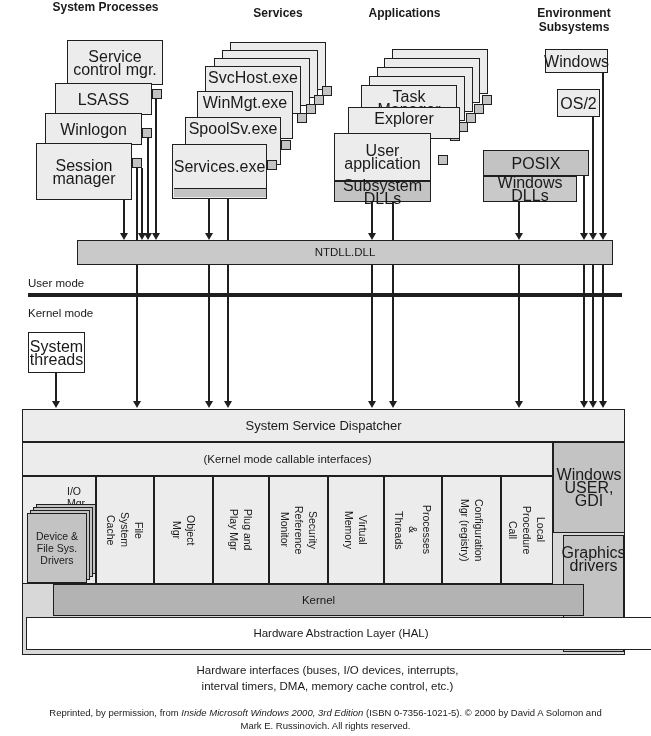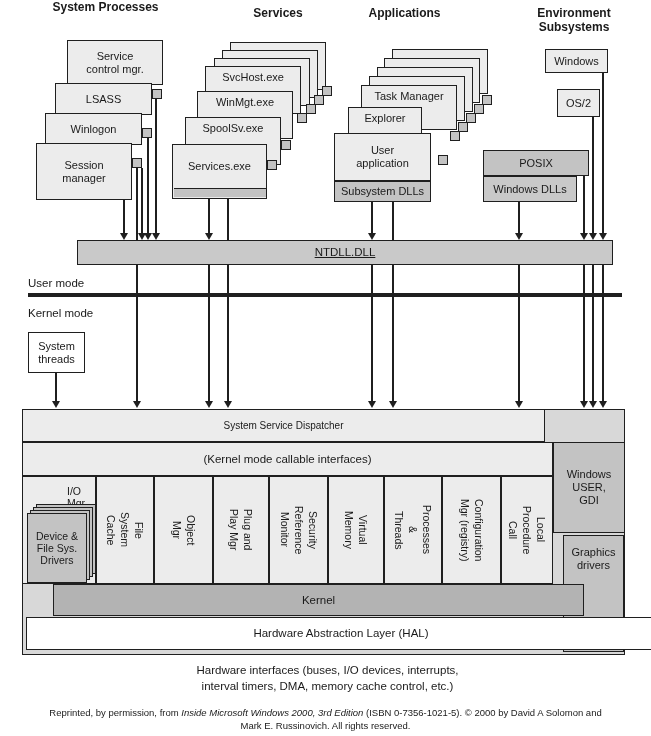--- a/index.html
+++ b/index.html
@@ -5,24 +5,24 @@
   :root{
     --border:#1f1f1f; --box-fill:#ececec; --bar-fill:#c9c9c9; --mid-gray:#c3c3c3;
     --kernel-gray:#b3b3b3; --container-gray:#d8d8d8; --ink:#1a1a1a;
   }
   html,body{margin:0;padding:0;background:#fff;}
   #diagram{position:relative;width:651px;height:736px;background:#fff;overflow:hidden;
     font-family:"Liberation Sans",sans-serif;color:var(--ink);}
   .abs{position:absolute;box-sizing:border-box;}
   .box{position:absolute;box-sizing:border-box;border:1.5px solid var(--border);
     background:var(--box-fill);display:flex;align-items:center;justify-content:center;
-    text-align:center;white-space:pre-line;font-size:11px;line-height:13px;}
+    text-align:center;white-space:pre-line;font-size:16px;line-height:13px;}
   .box-top{align-items:flex-start;padding-top:4px;}
   .gray{background:var(--mid-gray);}
-  .bar{background:var(--bar-fill);text-decoration:underline;}
+  .bar{background:var(--bar-fill);}
   .tab{position:absolute;box-sizing:border-box;width:10px;height:10px;
     background:var(--mid-gray);border:1.5px solid var(--border);}
   .hdr{position:absolute;font-weight:bold;font-size:12px;line-height:14px;
     text-align:center;white-space:pre-line;}
   .lbl{position:absolute;font-size:11.5px;line-height:13px;white-space:pre-line;}
   .vcol{position:absolute;box-sizing:border-box;border:1.5px solid var(--border);
     background:var(--box-fill);display:flex;align-items:center;justify-content:center;}
   .vtext{writing-mode:vertical-rl;text-orientation:mixed;white-space:pre-line;
     font-size:10.5px;line-height:14px;text-align:center;}
   .vline{position:absolute;width:1.5px;background:var(--border);}
@@ -70,42 +70,42 @@
   <div class="box" style="left:392px;top:49px;width:96px;height:45px;"></div>
   <div class="tab" style="left:482px;top:95px;"></div>
   <div class="box" style="left:384px;top:58px;width:96px;height:45px;"></div>
   <div class="tab" style="left:474px;top:104px;"></div>
   <div class="box" style="left:377px;top:67px;width:96px;height:45px;"></div>
   <div class="tab" style="left:466px;top:113px;"></div>
   <div class="box" style="left:369px;top:76px;width:96px;height:45px;"></div>
   <div class="tab" style="left:458px;top:122px;"></div>
   <div class="box box-top" style="left:361px;top:85px;width:96px;height:45px;">Task Manager</div>
   <div class="tab" style="left:450px;top:131px;"></div>
-  <div class="box box-top" style="left:348px;top:107px;width:74px;height:32px;">Explorer</div>
+  <div class="box box-top" style="left:348px;top:107px;width:112px;height:32px;">Explorer</div>
   <div class="tab" style="left:438px;top:155px;"></div>
   <div class="box" style="left:334px;top:133px;width:97px;height:48px;">User
 application</div>
   <div class="box gray" style="left:334px;top:181px;width:97px;height:21px;">Subsystem DLLs</div>
 
   <div class="box" style="left:545px;top:49px;width:63px;height:24px;">Windows</div>
   <div class="box" style="left:557px;top:89px;width:43px;height:28px;">OS/2</div>
   <div class="box gray" style="left:483px;top:150px;width:106px;height:26px;">POSIX</div>
   <div class="box" style="left:483px;top:176px;width:94px;height:26px;background:var(--bar-fill);">Windows DLLs</div>
 
   <div class="box bar" style="left:77px;top:240px;width:536px;height:25px;font-size:11.5px;">NTDLL.DLL</div>
 
   <div class="lbl" style="left:28px;top:277px;">User mode</div>
   <div class="abs" style="left:28px;top:293px;width:594px;height:4px;background:var(--border);"></div>
   <div class="lbl" style="left:28px;top:307px;">Kernel mode</div>
 
   <div class="box" style="left:28px;top:332px;width:57px;height:41px;background:#fff;">System
 threads</div>
 
   <div class="abs" style="left:22px;top:409px;width:603px;height:246px;background:var(--container-gray);border:1.5px solid var(--border);"></div>
-  <div class="box" style="left:22px;top:409px;width:523px;height:33px;font-size:10px;">System Service Dispatcher</div>
+  <div class="box" style="left:22px;top:409px;width:603px;height:33px;font-size:13px;">System Service Dispatcher</div>
   <div class="box" style="left:22px;top:442px;width:531px;height:34px;font-size:11.5px;">(Kernel mode callable interfaces)</div>
   <div class="box gray" style="left:553px;top:442px;width:72px;height:91px;">Windows
 USER,
 GDI</div>
   <div class="box gray box-top" style="left:563px;top:535px;width:61px;height:117px;padding-top:10px;">Graphics
 drivers</div>
 
   <div class="vcol" style="left:22px;top:476px;width:74px;height:108px;align-items:flex-start;">
     <span class="small" style="margin-top:8px;margin-left:44px;">I/O Mgr</span>
   </div>

